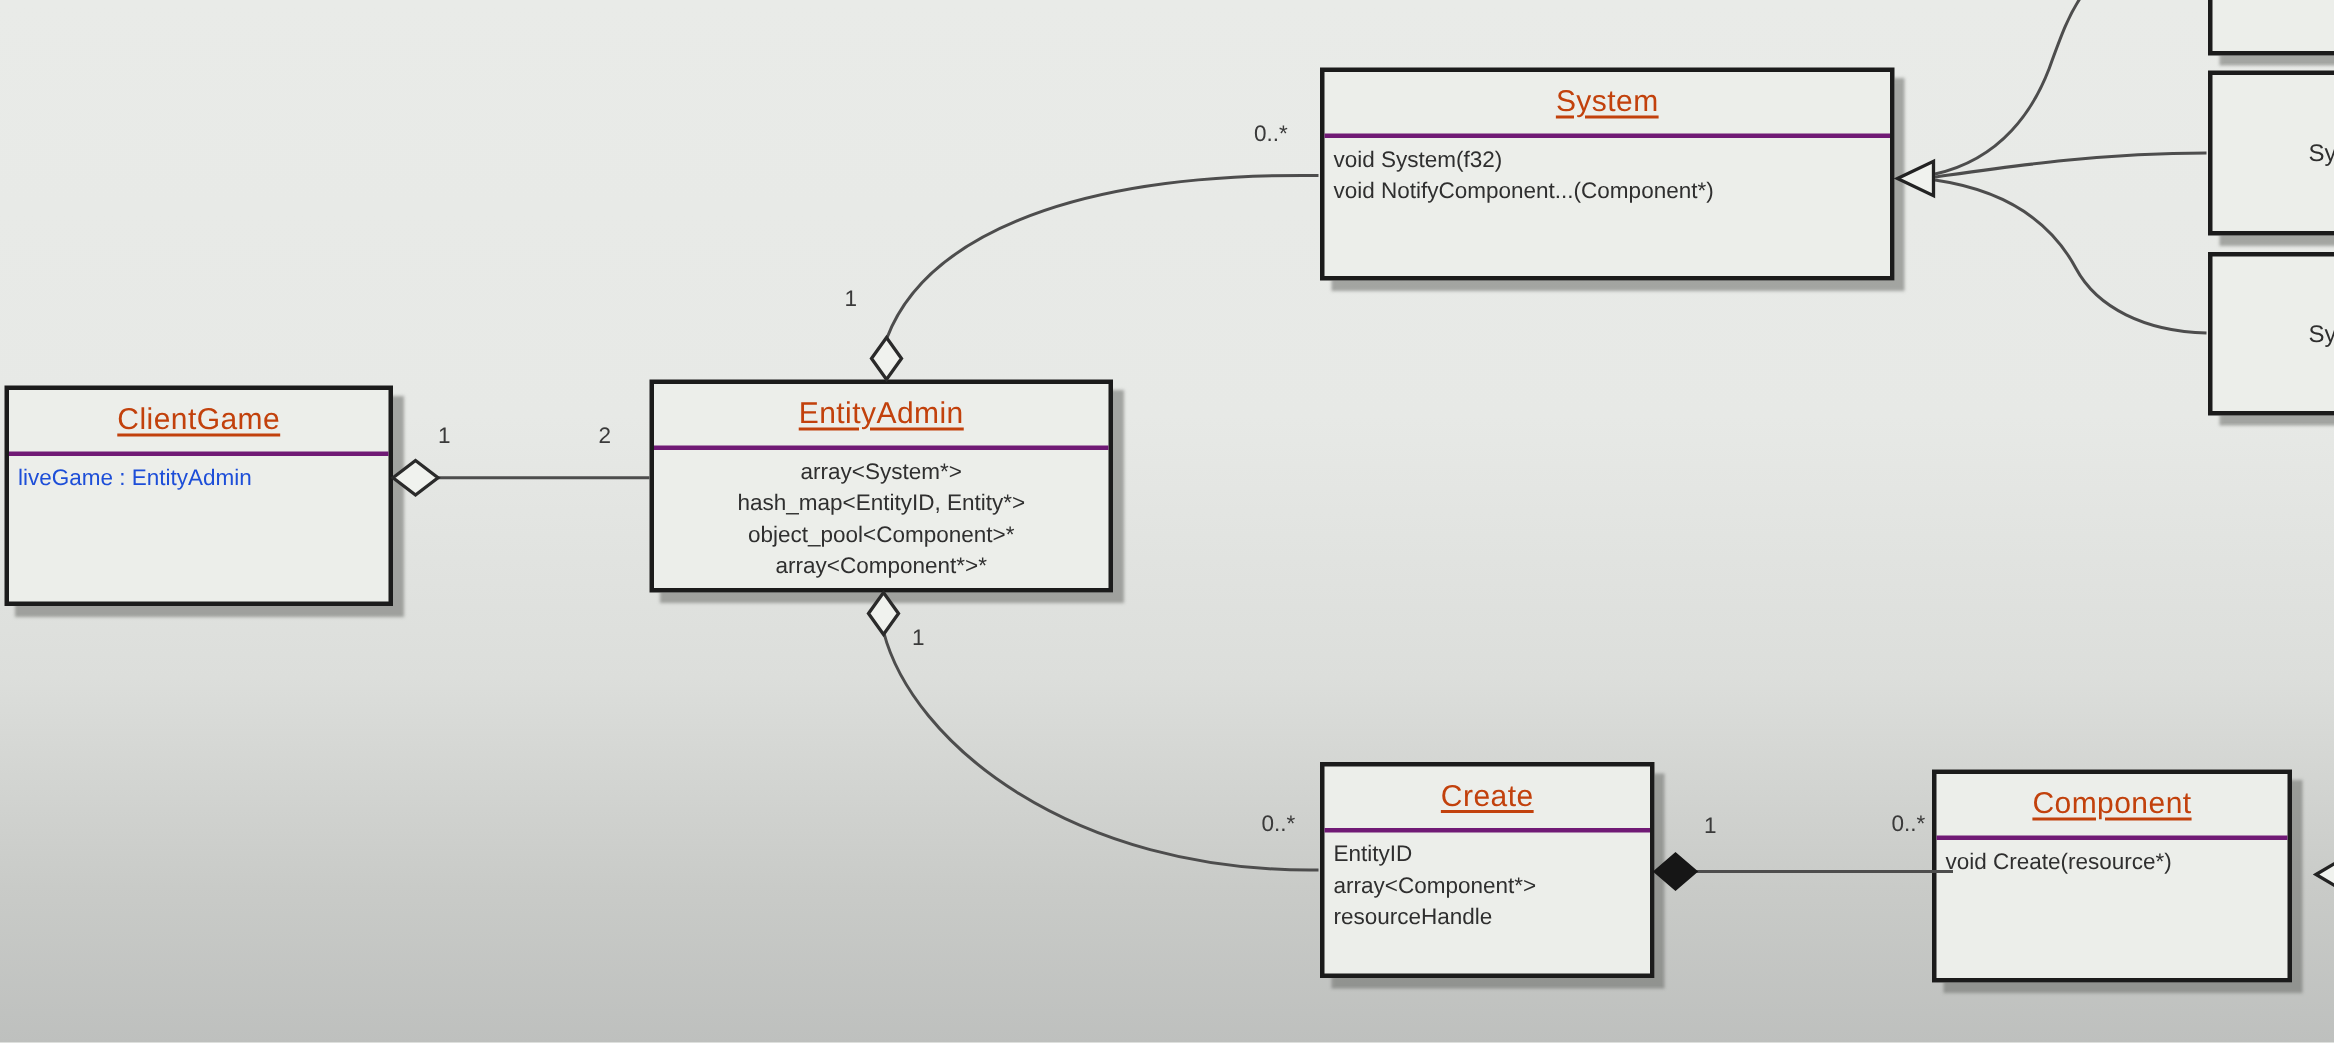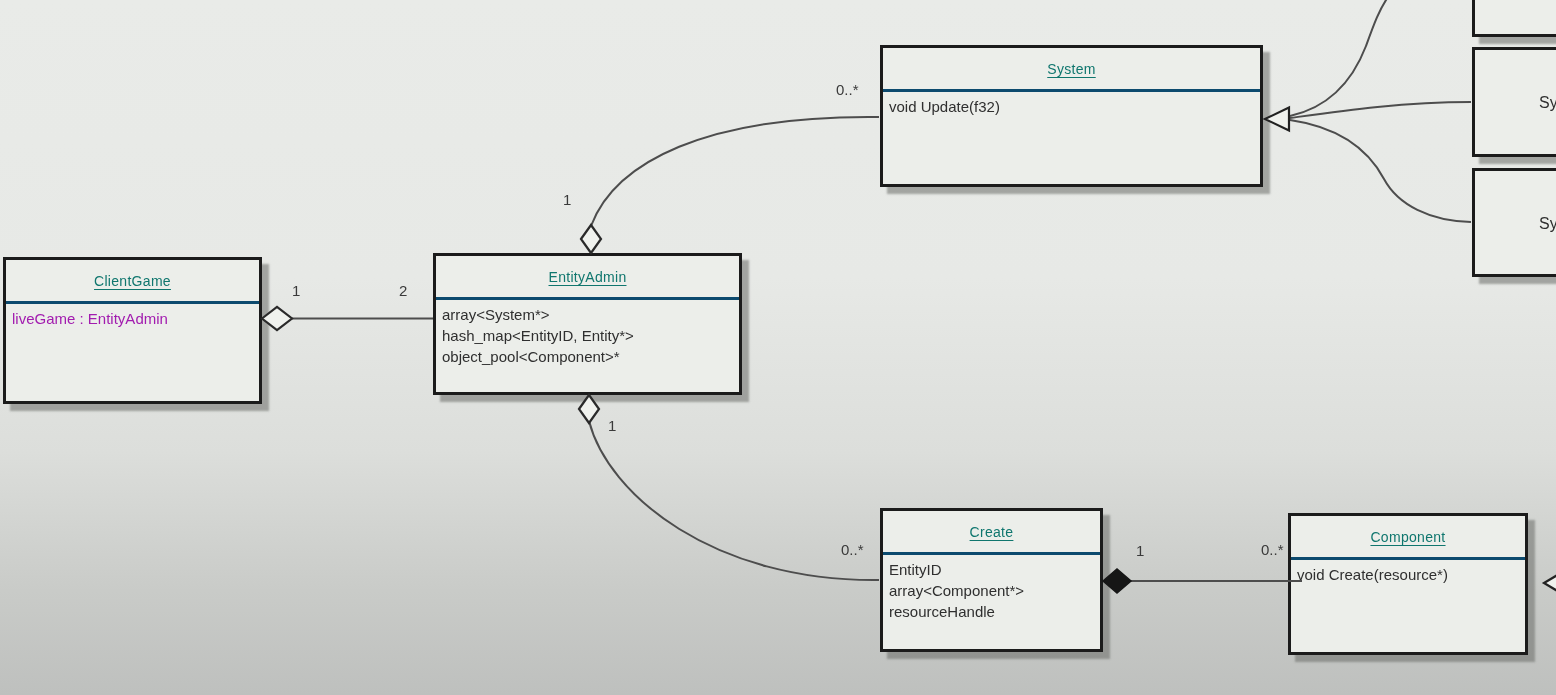--- a/index.html
+++ b/index.html
@@ -20,33 +20,33 @@
   }
   .uml-class {
     position: absolute;
     background: #eceeea;
     border: 3px solid #1b1b1b;
     box-shadow: 7px 7px 2px rgba(105,108,104,0.55);
     z-index: 1;
   }
   .uml-title {
     height: 44px;
-    border-bottom: 3px solid #0c4a6e;
+    border-bottom: 3px solid #701a75;
     display: flex; align-items: center; justify-content: center;
-    font-size: 14px; color: #0f766e;
+    font-size: 20px; color: #c2410c;
     text-decoration: underline;
     text-underline-offset: 3px;
     letter-spacing: 0.3px;
   }
   .uml-members {
     padding: 4px 6px;
     font-size: 15px; line-height: 21px; color: #2f2f2f;
     white-space: nowrap; overflow: hidden;
   }
-  .uml-members.orange .uml-member { color: #a21caf; }
+  .uml-members.orange .uml-member { color: #1d4ed8; }
   .mult-label {
     position: absolute; z-index: 3;
     font-size: 15px; color: #3a3a3a; line-height: 16px;
     white-space: nowrap;
   }
   .partial-label {
     position: absolute; left: 64px;
     font-size: 16px; color: #2e2e2e;
     z-index: 1;
   }
@@ -87,33 +87,35 @@
     <polygon points="1544,583 1560,573.5 1560,592.5" fill="#f0f2ee" stroke="#222222" stroke-width="2.2"></polygon>
   </svg>
 
   <div class="uml-class" style="left:3px; top:257px; width:259px; height:147px;">
     <div class="uml-title">ClientGame</div>
     <div class="uml-members orange">
       <div class="uml-member">liveGame : EntityAdmin</div>
     </div>
   </div>
 
-  <div class="uml-class" style="left:433px; top:253px; width:309px; height:142px;">
+  <div class="uml-class" style="left:433px; top:253px; width:309px; height:142px;text-align:center;">
     <div class="uml-title">EntityAdmin</div>
     <div class="uml-members">
       <div class="uml-member">array&lt;System*&gt;</div>
       <div class="uml-member">hash_map&lt;EntityID, Entity*&gt;</div>
       <div class="uml-member">object_pool&lt;Component&gt;*</div>
+      <div class="uml-member">array&lt;Component*&gt;*</div>
     </div>
   </div>
 
   <div class="uml-class" style="left:880px; top:45px; width:383px; height:142px;">
     <div class="uml-title">System</div>
     <div class="uml-members">
-      <div class="uml-member">void Update(f32)</div>
+      <div class="uml-member">void System(f32)</div>
+      <div class="uml-member">void NotifyComponent...(Component*)</div>
     </div>
   </div>
 
   <div class="uml-class" style="left:880px; top:508px; width:223px; height:144px;">
     <div class="uml-title">Create</div>
     <div class="uml-members">
       <div class="uml-member">EntityID</div>
       <div class="uml-member">array&lt;Component*&gt;</div>
       <div class="uml-member">resourceHandle</div>
     </div>

